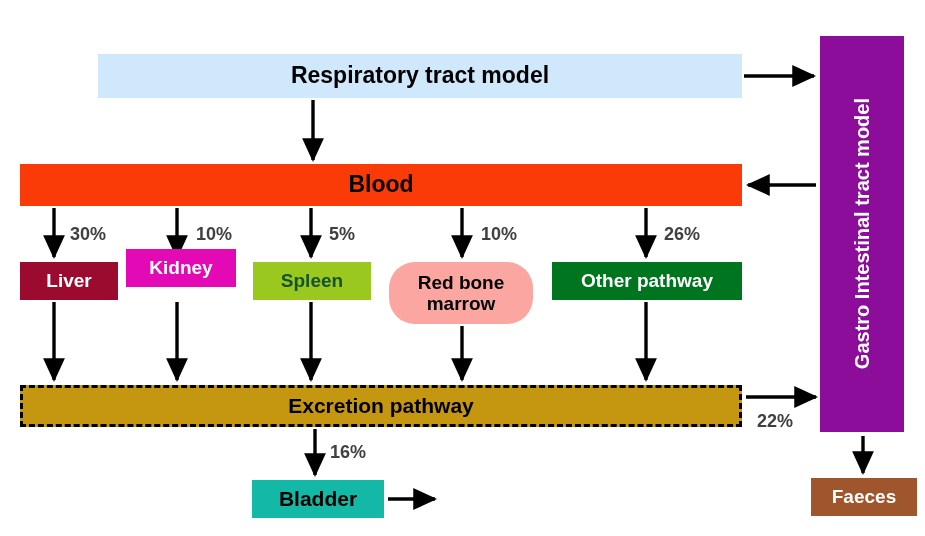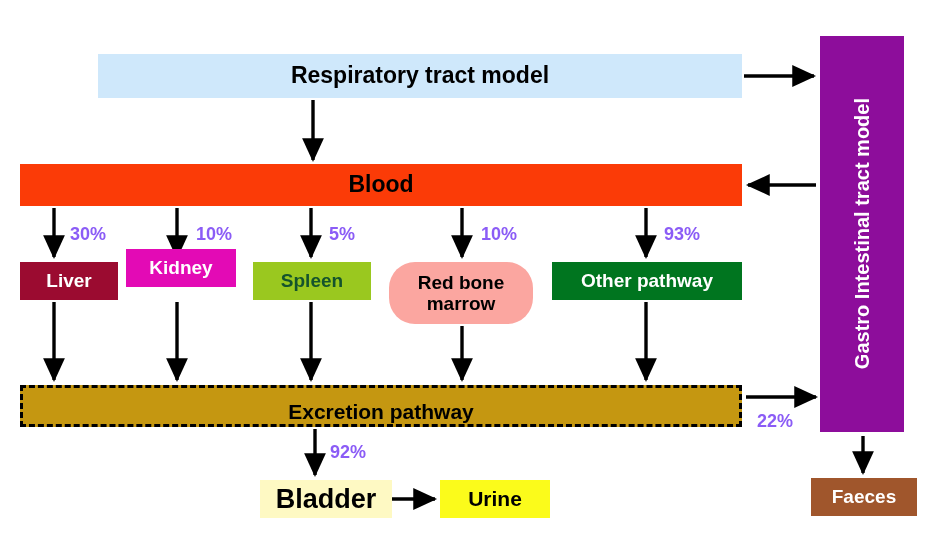--- a/index.html
+++ b/index.html
@@ -69,28 +69,26 @@
     left: 552px; top: 262px; width: 190px; height: 38px;
     background: #00751f;
     font-size: 19px;
   }
   #excretion {
     left: 20px; top: 385px; width: 722px; height: 42px;
     background: #c59711;
     border: 3px dashed #000000;
     font-size: 21px;
     color: #000;
-    align-items: flex-end;
   }
   #bladder {
     left: 252px; top: 480px; width: 132px; height: 38px;
-    background: #fef9c3;
-    font-size: 27px;
-    color: #000;
-    margin-left: 8px;
+    background: #14b8a6;
+    font-size: 21px;
+    color: #000;
   }
   #urine {
     left: 440px; top: 480px; width: 110px; height: 38px;
     background: #fbfb1b;
     font-size: 21px;
     color: #000;
   }
   #faeces {
     left: 811px; top: 478px; width: 106px; height: 38px;
     background: #a0562c;
@@ -106,21 +104,21 @@
     writing-mode: vertical-rl;
     transform: rotate(180deg);
     text-align: center;
     line-height: 1.2;
   }
 
   .pct {
     position: absolute;
     font-size: 18px;
     font-weight: bold;
-    color: #8b5cf6;
+    color: #404040;
     white-space: nowrap;
   }
 
   svg.arrows {
     position: absolute;
     left: 0; top: 0;
     width: 925px; height: 536px;
     pointer-events: none;
   }
 </style>
@@ -194,33 +192,30 @@
   </div>
 
   <div class="box" id="excretion">
     <span>Excretion pathway</span>
   </div>
 
   <div class="box" id="bladder">
     <span>Bladder</span>
   </div>
 
-  <div class="box" id="urine">
-    <span>Urine</span>
-  </div>
 
   <div class="box white-text" id="faeces">
     <span>Faeces</span>
   </div>
 
   <div class="box" id="gi">
     <span class="vtext">Gastro Intestinal tract model</span>
   </div>
 
   <div class="pct" style="left:70px; top:224px;">30%</div>
   <div class="pct" style="left:196px; top:224px;">10%</div>
   <div class="pct" style="left:329px; top:224px;">5%</div>
   <div class="pct" style="left:481px; top:224px;">10%</div>
-  <div class="pct" style="left:664px; top:224px;">93%</div>
+  <div class="pct" style="left:664px; top:224px;">26%</div>
   <div class="pct" style="left:757px; top:411px;">22%</div>
-  <div class="pct" style="left:330px; top:442px;">92%</div>
+  <div class="pct" style="left:330px; top:442px;">16%</div>
 
 </div>
 
 </body></html>

